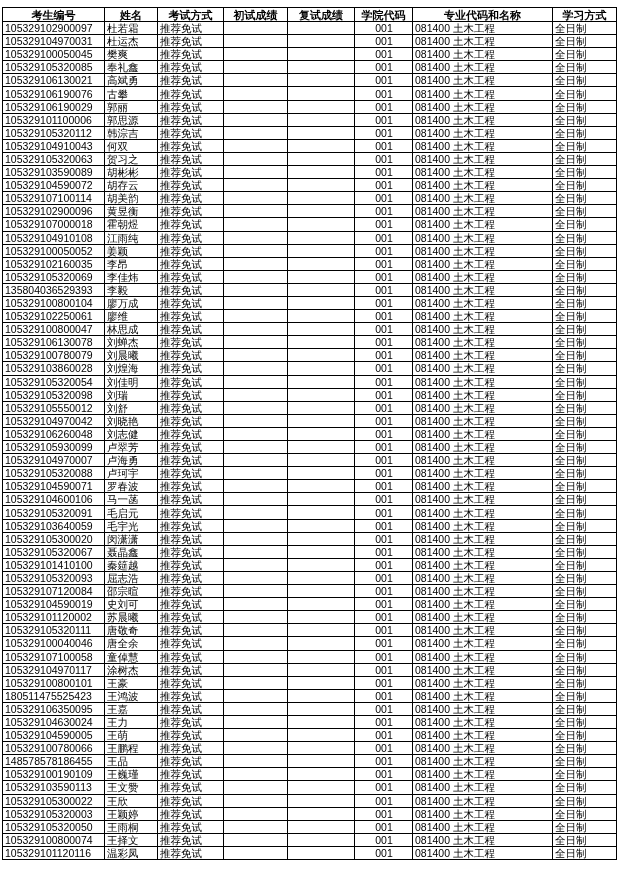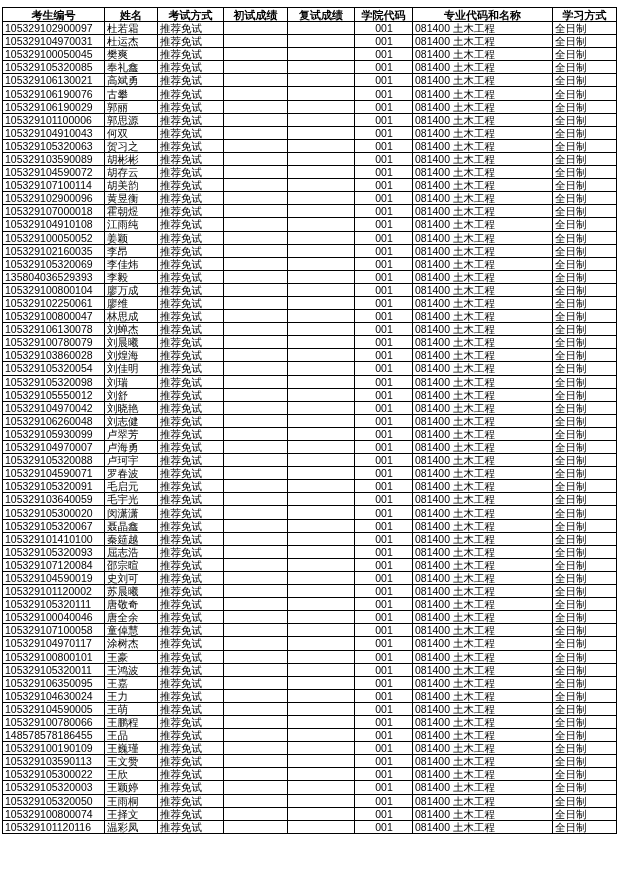--- a/index.html
+++ b/index.html
@@ -156,20 +156,30 @@
           <td class="cell-id">105329101100006</td>
           <td class="cell-name">郭思源</td>
           <td class="cell-method">推荐免试</td>
           <td class="cell-score1"></td>
           <td class="cell-score2"></td>
           <td class="cell-code">001</td>
           <td class="cell-major">081400 土木工程</td>
           <td class="cell-study">全日制</td>
         </tr>
         <tr>
+          <td class="cell-id">105329105320112</td>
+          <td class="cell-name">韩淙吉</td>
+          <td class="cell-method">推荐免试</td>
+          <td class="cell-score1"></td>
+          <td class="cell-score2"></td>
+          <td class="cell-code">001</td>
+          <td class="cell-major">081400 土木工程</td>
+          <td class="cell-study">全日制</td>
+        </tr>
+        <tr>
           <td class="cell-id">105329104910043</td>
           <td class="cell-name">何双</td>
           <td class="cell-method">推荐免试</td>
           <td class="cell-score1"></td>
           <td class="cell-score2"></td>
           <td class="cell-code">001</td>
           <td class="cell-major">081400 土木工程</td>
           <td class="cell-study">全日制</td>
         </tr>
         <tr>
@@ -426,20 +436,30 @@
           <td class="cell-id">105329104590071</td>
           <td class="cell-name">罗春波</td>
           <td class="cell-method">推荐免试</td>
           <td class="cell-score1"></td>
           <td class="cell-score2"></td>
           <td class="cell-code">001</td>
           <td class="cell-major">081400 土木工程</td>
           <td class="cell-study">全日制</td>
         </tr>
         <tr>
+          <td class="cell-id">105329104600106</td>
+          <td class="cell-name">马一菡</td>
+          <td class="cell-method">推荐免试</td>
+          <td class="cell-score1"></td>
+          <td class="cell-score2"></td>
+          <td class="cell-code">001</td>
+          <td class="cell-major">081400 土木工程</td>
+          <td class="cell-study">全日制</td>
+        </tr>
+        <tr>
           <td class="cell-id">105329105320091</td>
           <td class="cell-name">毛启元</td>
           <td class="cell-method">推荐免试</td>
           <td class="cell-score1"></td>
           <td class="cell-score2"></td>
           <td class="cell-code">001</td>
           <td class="cell-major">081400 土木工程</td>
           <td class="cell-study">全日制</td>
         </tr>
         <tr>
@@ -566,21 +586,21 @@
           <td class="cell-id">105329100800101</td>
           <td class="cell-name">王豪</td>
           <td class="cell-method">推荐免试</td>
           <td class="cell-score1"></td>
           <td class="cell-score2"></td>
           <td class="cell-code">001</td>
           <td class="cell-major">081400 土木工程</td>
           <td class="cell-study">全日制</td>
         </tr>
         <tr>
-          <td class="cell-id">105329105320011</td>
+          <td class="cell-id">180511475525423</td>
           <td class="cell-name">王鸿波</td>
           <td class="cell-method">推荐免试</td>
           <td class="cell-score1"></td>
           <td class="cell-score2"></td>
           <td class="cell-code">001</td>
           <td class="cell-major">081400 土木工程</td>
           <td class="cell-study">全日制</td>
         </tr>
         <tr>
           <td class="cell-id">105329106350095</td>

